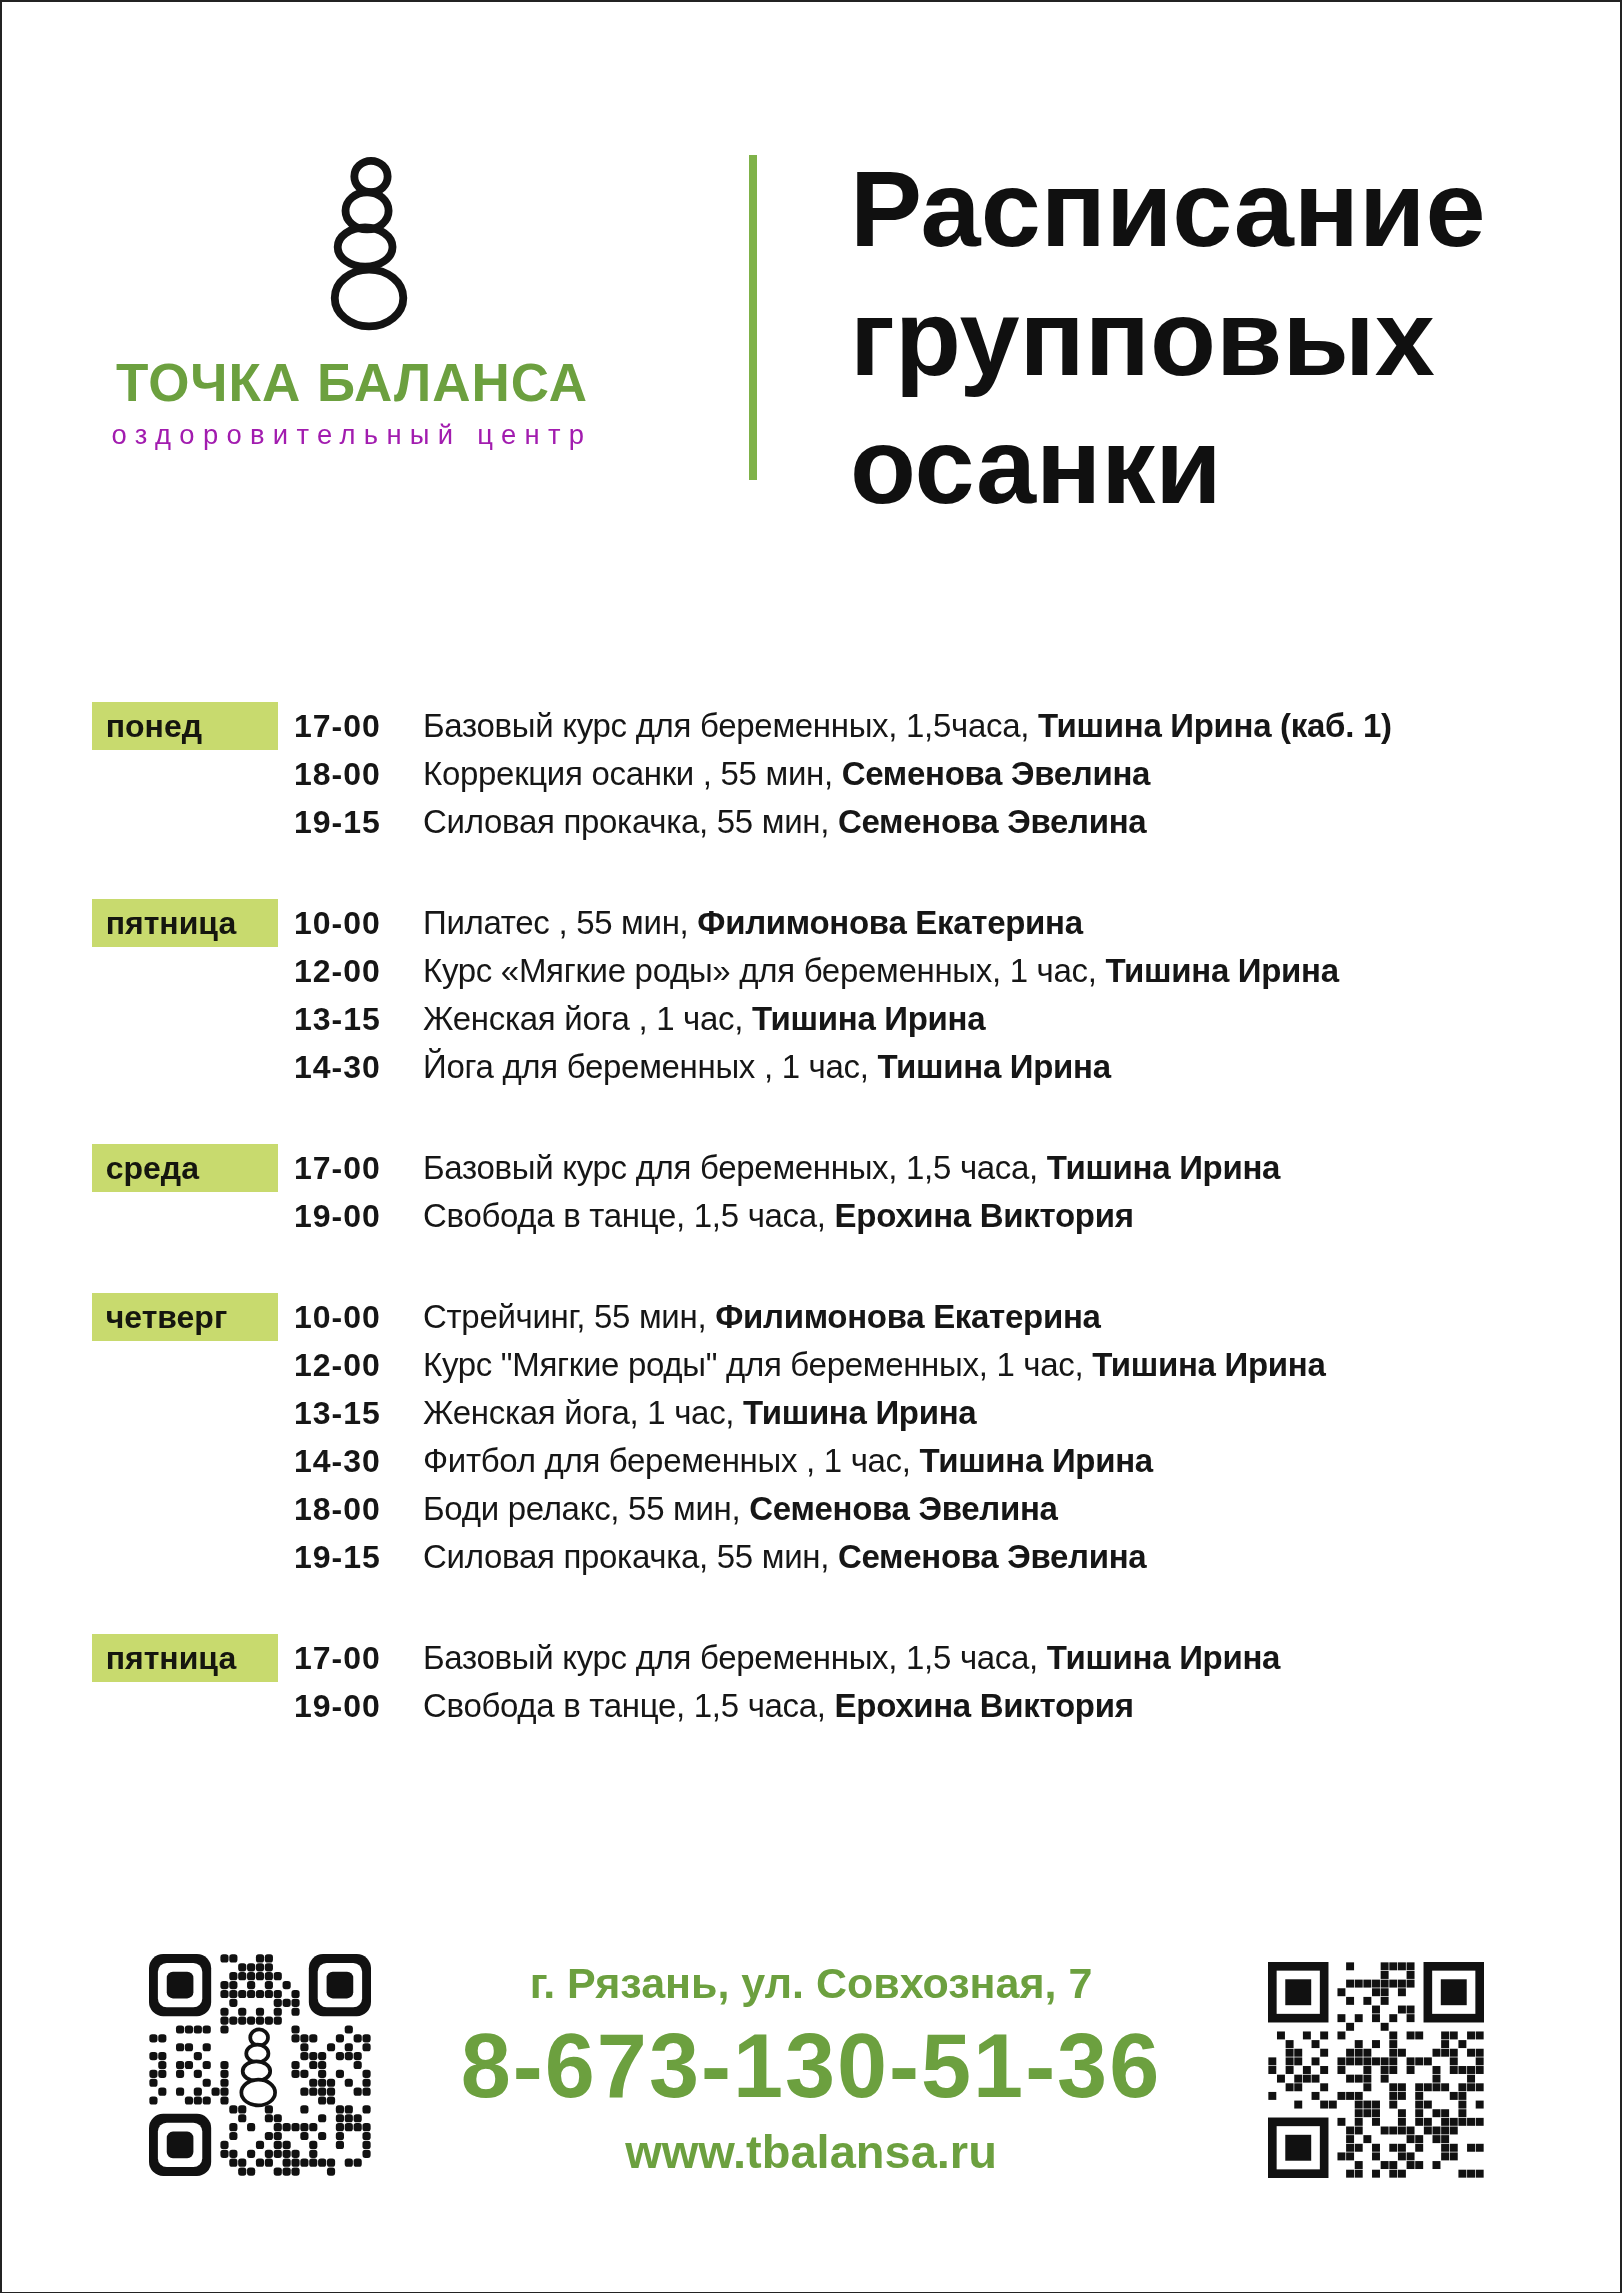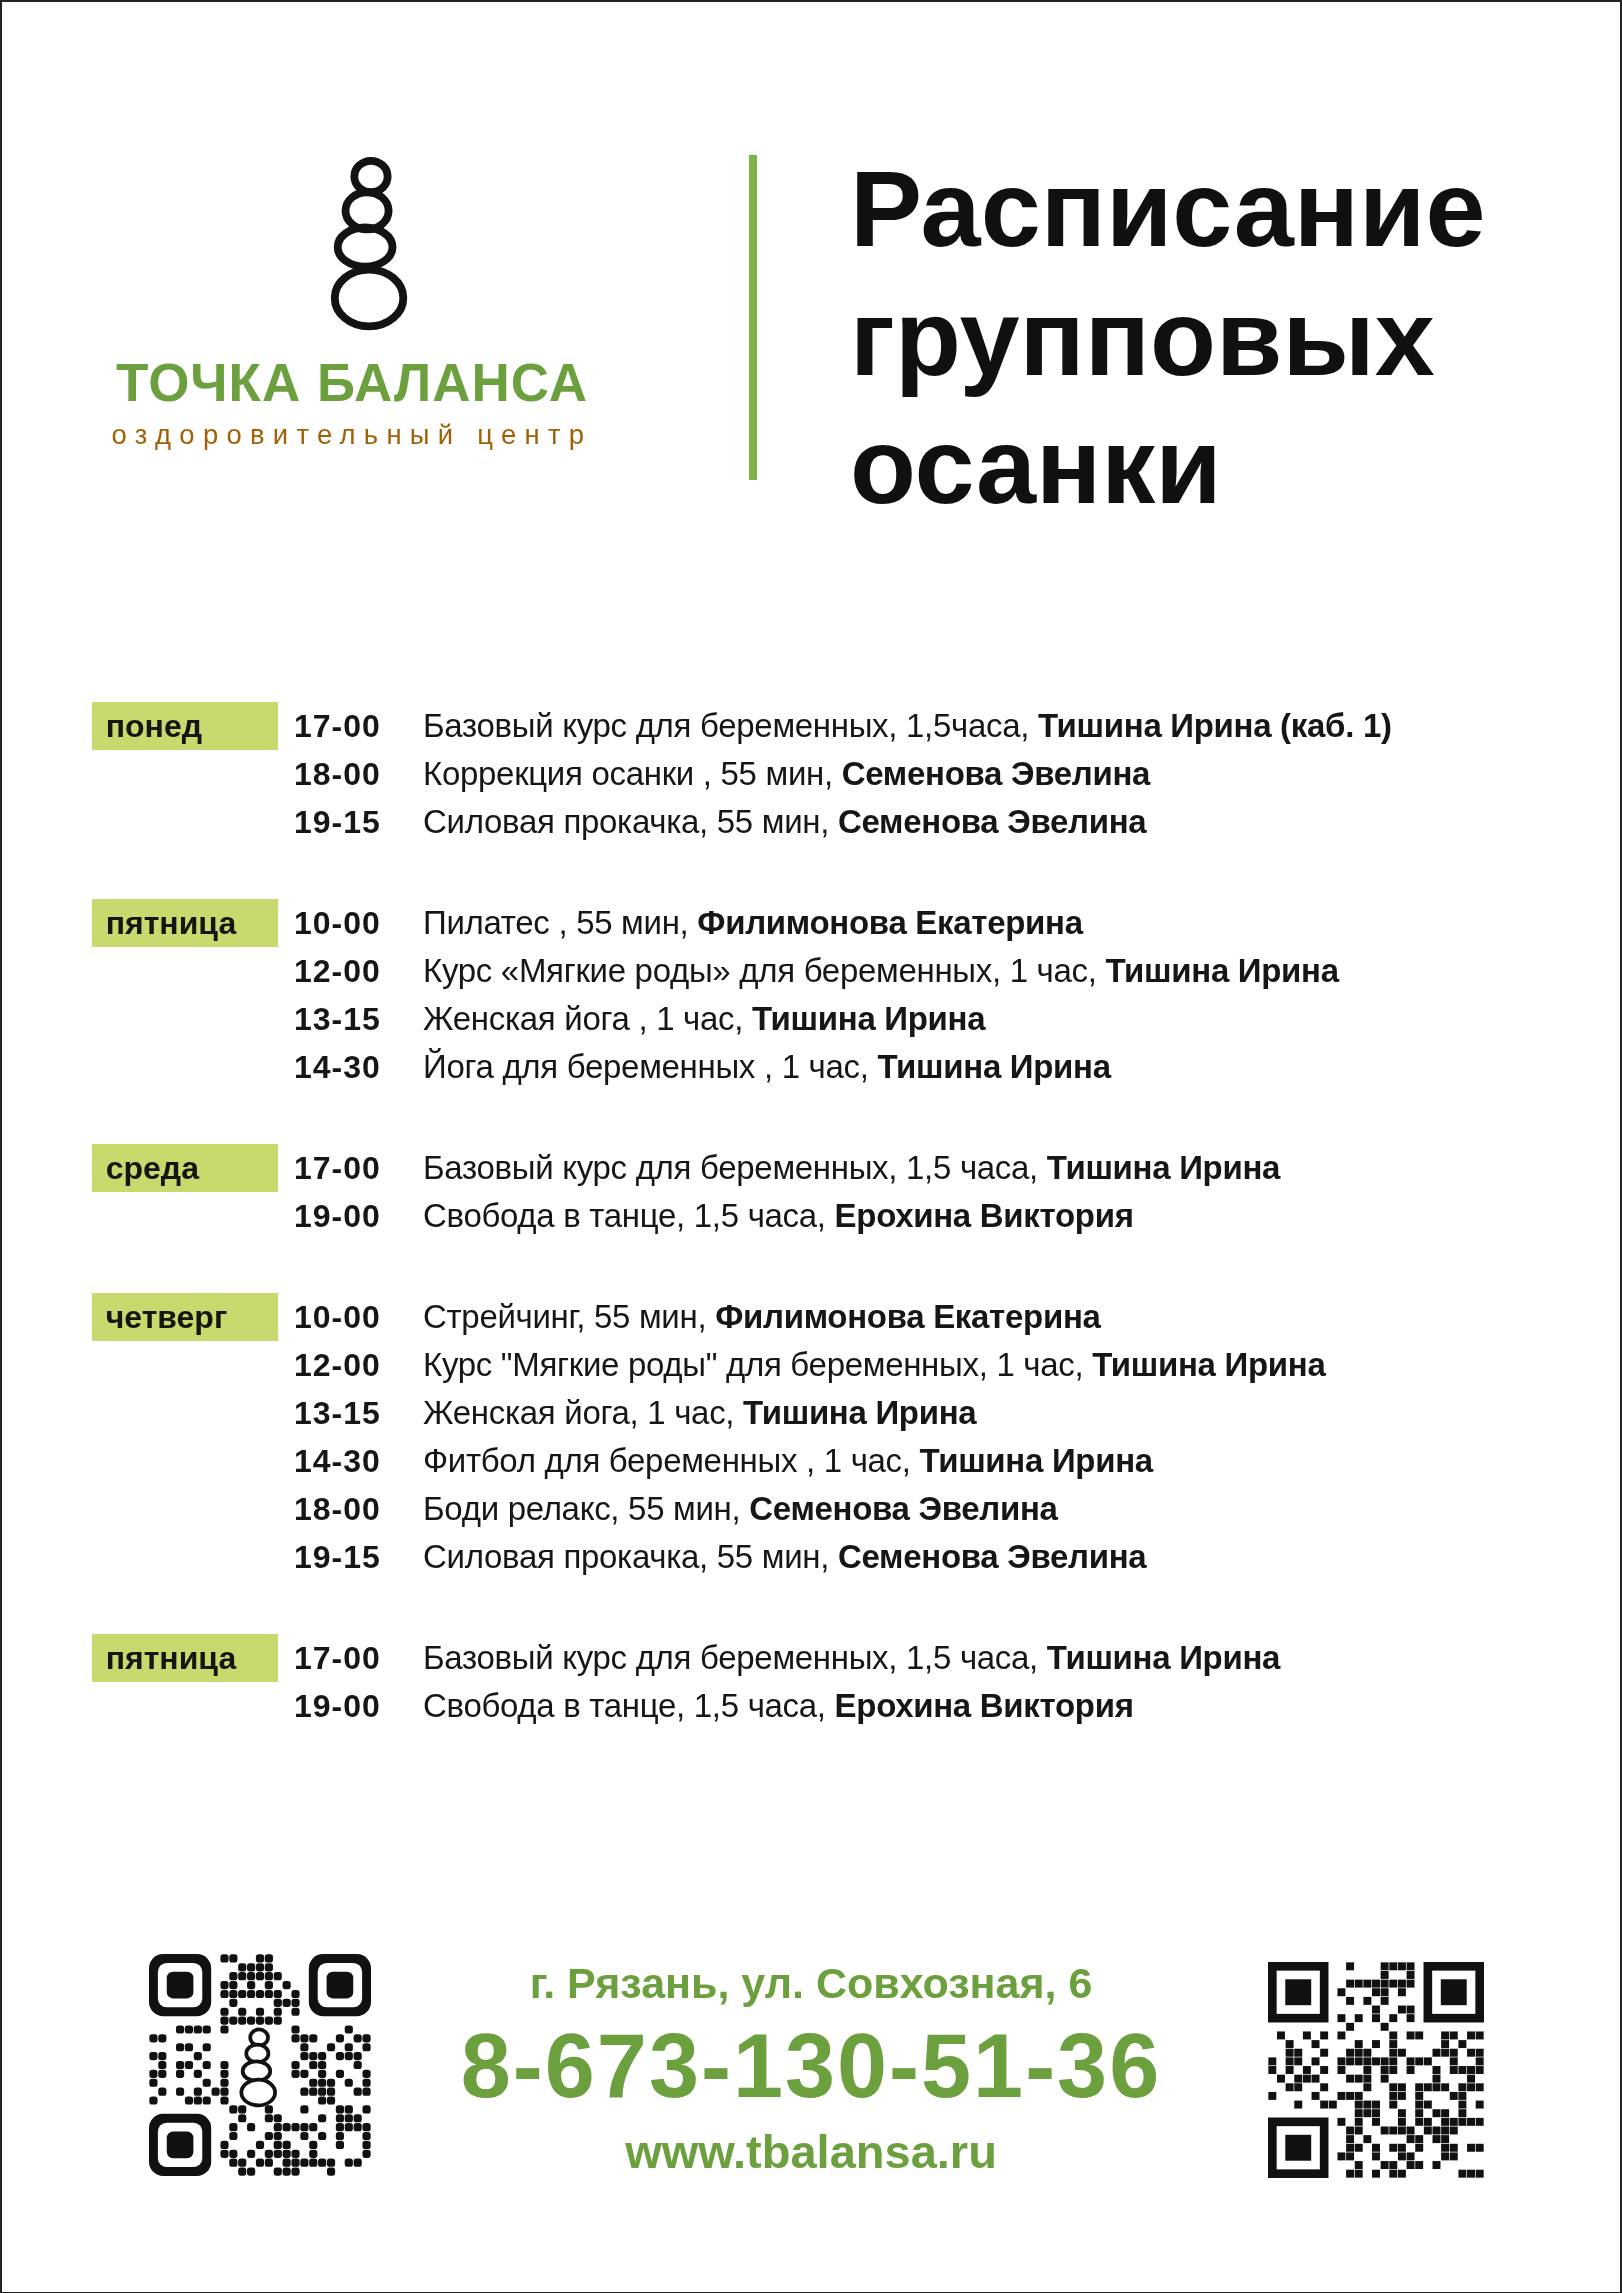--- a/index.html
+++ b/index.html
@@ -14,21 +14,21 @@
     overflow:hidden;
   }
   
   .stones{position:absolute;left:308px;top:153px;}
   .brand{position:absolute;left:91px;top:353px;width:518px;text-align:center;}
   .brand-name{
     font-size:53px;font-weight:700;color:var(--green);
     letter-spacing:1px;white-space:nowrap;line-height:1.05;
   }
   .brand-sub{
-    font-size:27.4px;color:#a16207;letter-spacing:8.3px;
+    font-size:27.4px;color:#a21caf;letter-spacing:8.3px;
     margin-top:8.8px;white-space:nowrap;
   }
   .divider{
     position:absolute;left:747px;top:153px;width:7.8px;height:325px;
     background:var(--divider);
   }
   .title{
     position:absolute;left:848px;top:143px;
     font-size:108px;line-height:1.19;font-weight:600;
     color:#101010;letter-spacing:0;
@@ -389,21 +389,21 @@
       <rect x="2" y="20" width="3" height="3" fill="#111" rx="0.7"></rect>
       <g>
         <ellipse cx="12.4" cy="9.4" rx="1" ry="0.9" fill="#fff" stroke="#111" stroke-width="0.42"></ellipse>
         <ellipse cx="12.2" cy="11.2" rx="1.25" ry="1" fill="#fff" stroke="#111" stroke-width="0.42"></ellipse>
         <ellipse cx="12.1" cy="13.2" rx="1.55" ry="1.1" fill="#fff" stroke="#111" stroke-width="0.42"></ellipse>
         <ellipse cx="12.3" cy="15.6" rx="1.9" ry="1.45" fill="#fff" stroke="#111" stroke-width="0.42"></ellipse>
       </g>
     </svg>
 
   <div class="contacts">
-    <div class="addr">г. Рязань, ул. Совхозная, 6</div>
+    <div class="addr">г. Рязань, ул. Совхозная, 7</div>
     <div class="phone">8-673-130-51-36</div>
     <div class="site">www.tbalansa.ru</div>
   </div>
 
   <svg class="qr qr-right" id="qrR" width="216" height="216" viewBox="0 0 25 25">
       <rect x="9.04" y="0.04" width="0.92" height="0.92" fill="#111"></rect>
       <rect x="13.04" y="0.04" width="0.92" height="0.92" fill="#111"></rect>
       <rect x="14.04" y="0.04" width="0.92" height="0.92" fill="#111"></rect>
       <rect x="15.04" y="0.04" width="0.92" height="0.92" fill="#111"></rect>
       <rect x="16.04" y="0.04" width="0.92" height="0.92" fill="#111"></rect>

